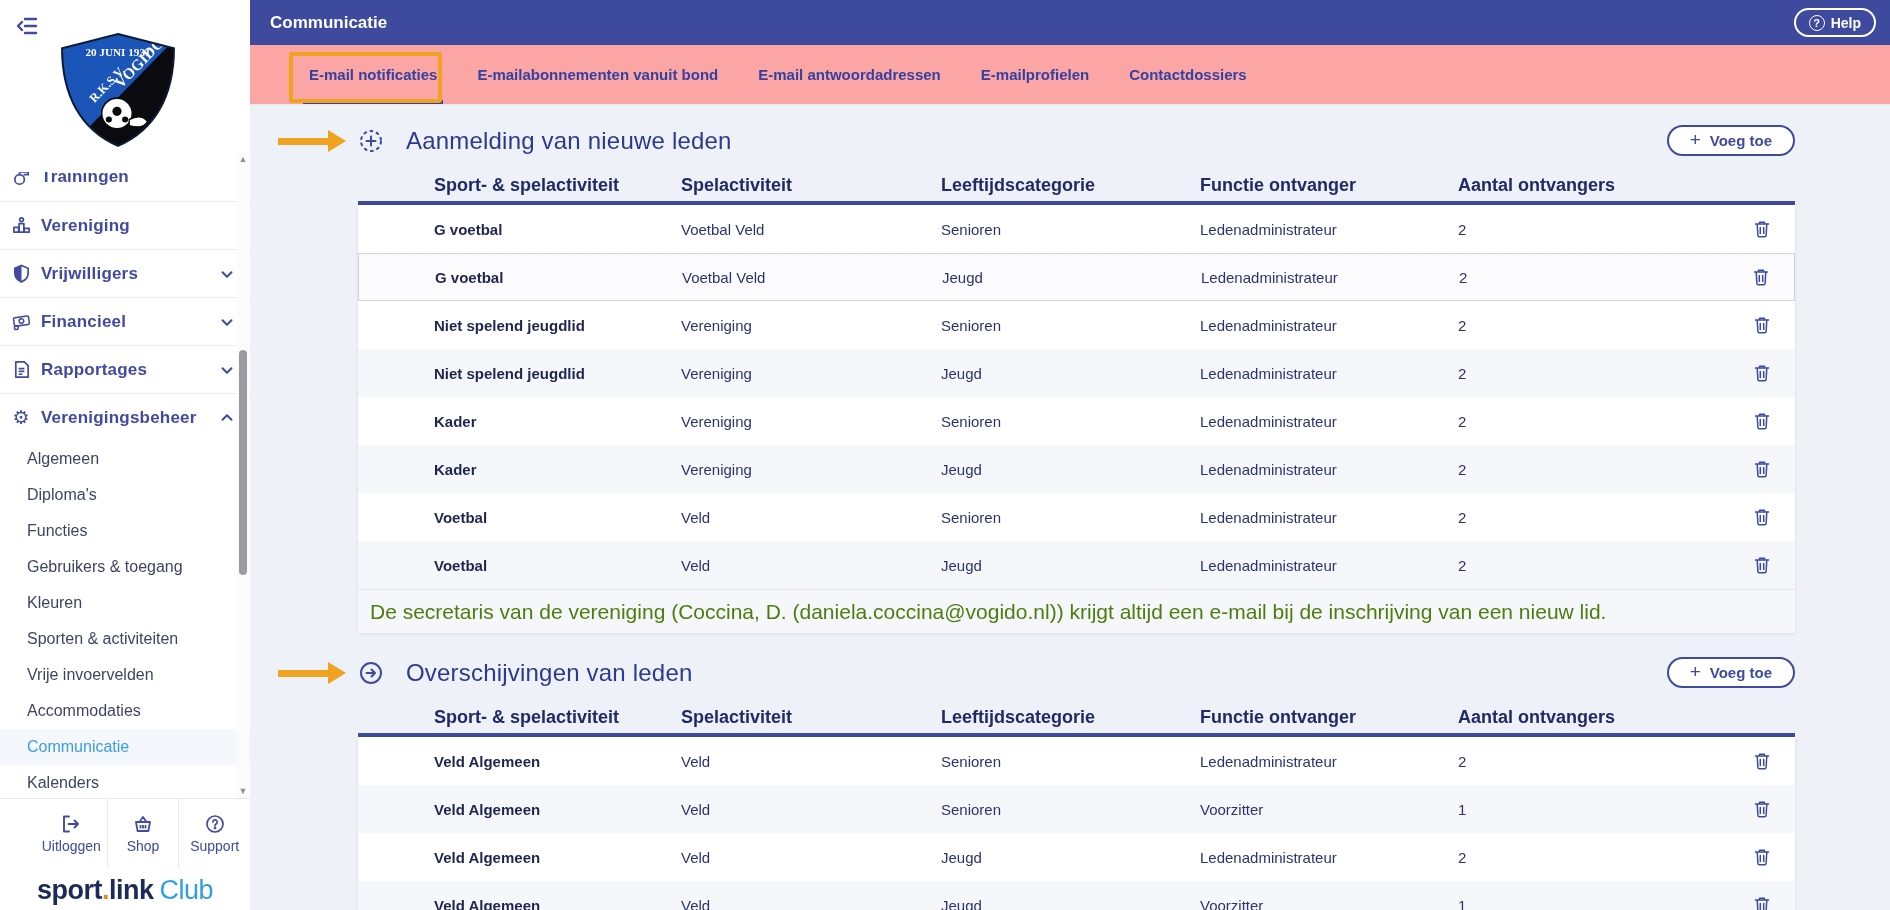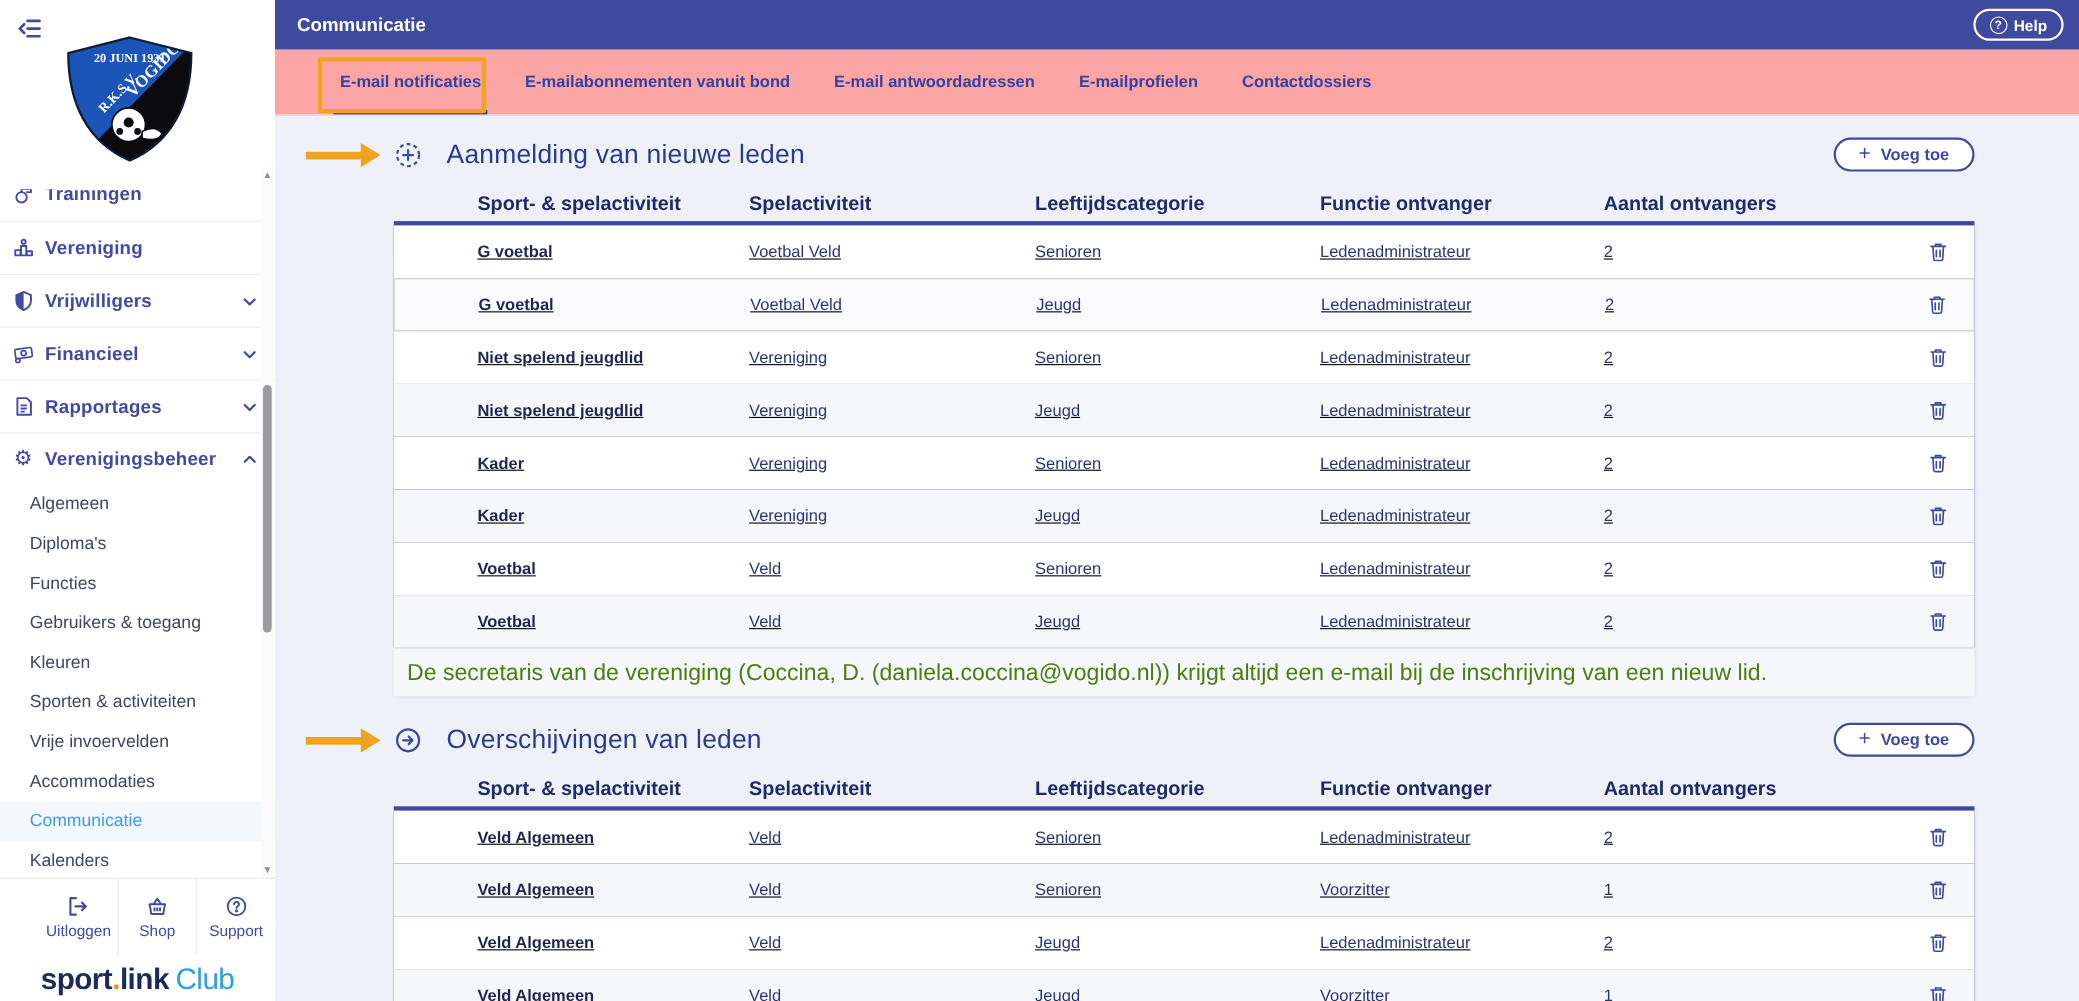--- a/index.html
+++ b/index.html
@@ -54,21 +54,21 @@
   .sec-head.second { margin-top:22px; }
   .sec-icon { width:26px; height:26px; color:#3d4a9e; }
   .sec-title { font-size:24px; font-weight:500; color:#2c3990; letter-spacing:.2px; }
   .add-btn { position:absolute; right:0; top:2px; height:31px; border:2px solid #3d4a9e; border-radius:17px; background:#fff; color:#3d4a9e; font-size:15px; font-weight:700; padding:0 21px; display:flex; align-items:center; gap:9px; cursor:pointer; font-family:inherit; }
   .add-plus { font-size:19px; font-weight:400; line-height:1; margin-top:-2px; }
 
   .table { margin-top:10px; }
   .thead { display:grid; grid-template-columns:323px 260px 259px 258px 250px 1fr; align-items:center; height:36px; border-bottom:4px solid #3d4a9e; }
   .th { font-size:18px; font-weight:700; color:#202a66; }
   .th.c1 { padding-left:76px; }
-  .tbody { background:#4c1d95; box-shadow:0 1px 3px rgba(40,50,100,.10);text-decoration:underline; }
+  .tbody { background:#14532d; box-shadow:0 1px 3px rgba(40,50,100,.10); }
   .trow { display:grid; grid-template-columns:323px 260px 259px 258px 250px 1fr; align-items:center; height:48px; background:#ffffff; cursor:pointer; }
   .trow.alt { background:#f6f7fa; }
   .trow.hovered { background:#fbfbfd; border:1px solid #cfd3e0; }
   .td { font-size:15px; color:#2b3470; }
   .td.c1 { padding-left:76px; font-weight:700; color:#1e2550; }
   .tdel { display:flex; justify-content:flex-end; padding-right:22px; }
   .delbtn { border:none; background:none; cursor:pointer; width:22px; height:22px; display:flex; align-items:center; justify-content:center; color:#3d4a9e; }
   .note-row { display:flex; align-items:center; height:44px; background:#f6f7fa; border-top:1px solid #e4e7ef; padding-left:12px; font-size:21px; color:#4d7c0f; box-shadow:0 1px 3px rgba(40,50,100,.10); }
 
   

